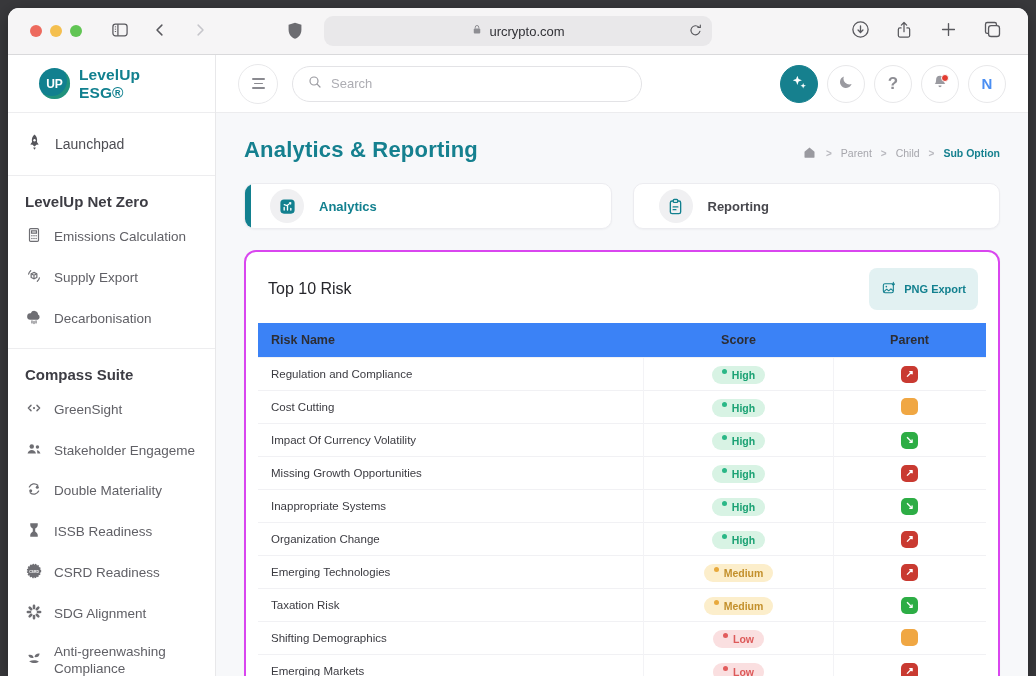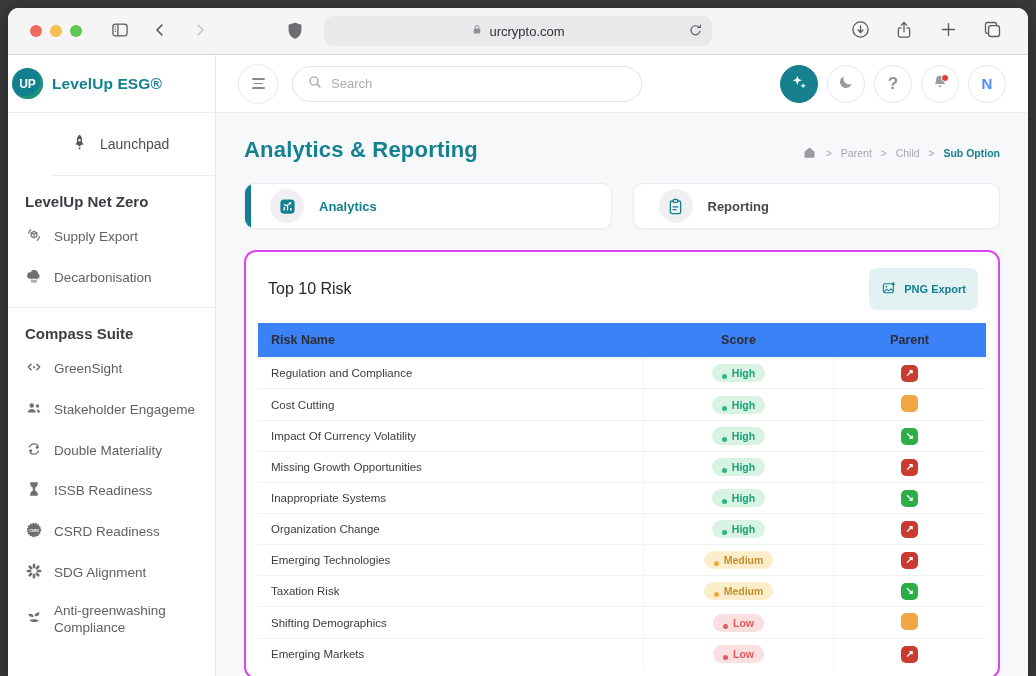--- a/index.html
+++ b/index.html
@@ -23,27 +23,27 @@
     background:#e9e8ea; border-radius:9px; display:flex; align-items:center; justify-content:center; gap:6px; }
   .urlbar .reload { position:absolute; right:8px; top:5px; }
   .url-text { font-size:13px; color:#313136; }
   .chrome-right { margin-left:auto; display:flex; align-items:center; gap:16px; }
 
   
   .app { flex:1; display:flex; min-height:0; }
 
   
   .sidebar { width:208px; flex:none; background:#fff; border-right:1px solid #e8e8ea; overflow:hidden; }
-  .brand { height:58px; display:flex; align-items:center; gap:9px; padding:0 4px; border-bottom:1px solid #ededef; }
+  .brand { height:58px; display:flex; align-items:center; gap:9px; padding:0 31px; border-bottom:1px solid #ededef; }
   .logo { width:31px; height:31px; border-radius:50%; background:#11808f; color:#fff; font-weight:bold;
     font-size:12px; display:flex; align-items:center; justify-content:center; flex:none;
     box-shadow:inset -3px -3px 0 rgba(46,160,110,.55); }
   .brand-name { color:#11808f; font-weight:bold; font-size:15.5px; letter-spacing:.1px; }
   .launchpad { display:flex; align-items:center; gap:11px; padding:20px 17px; border-bottom:1px solid #ededef;
-    color:#4e4e54; font-size:14px; cursor:pointer;margin-left:45px; }
+    color:#4e4e54; font-size:14px; cursor:pointer; }
   .side-section { border-bottom:1px solid #ededef; padding-bottom:8px; }
   .side-section:last-child { border-bottom:none; }
   .section-title { font-size:15px; font-weight:bold; color:#3d3d44; padding:17px 17px 7px; }
   .side-item { display:flex; align-items:center; gap:11px; padding:9px 17px; color:#606066; font-size:13.5px;
     cursor:pointer; line-height:1.25; }
   .side-item svg, .launchpad svg { flex:none; }
 
   
   .content { flex:1; display:flex; flex-direction:column; background:#f7f8fa; min-width:0; }
   .topbar { height:58px; flex:none; background:#fff; border-bottom:1px solid #ececee;
@@ -92,21 +92,21 @@
     padding:12px 12px; color:#12808f; font-size:11px; font-weight:bold; cursor:pointer;
     font-family:"Liberation Sans", sans-serif; }
 
   table { width:100%; border-collapse:collapse; }
   col.c1 { width:53%; } col.c2 { width:26%; } col.c3 { width:21%; }
   thead th { background:#3b82f6; font-size:12.5px; color:#2d2d33; font-weight:bold; text-align:left;
     padding:10px 13px; }
   thead th.c { text-align:center; }
   tbody td { border-top:1px solid #f1f1f4; font-size:11.5px; color:#3b3b41; padding:6px 13px; height:29px; }
   tbody td + td { border-left:1px solid #f3f3f6; text-align:center; }
-  .badge { display:inline-flex; align-items:flex-end; gap:5px; padding:3px 10px; border-radius:10px;
+  .badge { display:inline-flex; align-items:flex-start; gap:5px; padding:3px 10px; border-radius:10px;
     font-size:10.5px; font-weight:bold; }
   .badge .dot { width:5px; height:5px; border-radius:50%; }
   .badge.high { background:#d8f3e4; color:#1aa173; } .badge.high .dot { background:#2ab786; }
   .badge.medium { background:#fceecb; color:#c3902c; } .badge.medium .dot { background:#e8a93c; }
   .badge.low { background:#fadfe0; color:#dd5a5a; } .badge.low .dot { background:#e25c5c; }
   .trend { display:inline-flex; align-items:center; justify-content:center; width:17px; height:17px;
     border-radius:5px; color:#fff; font-size:10px; font-weight:bold; line-height:1; }
   .trend.up { background:#c93a31; } .trend.down { background:#2dad45; } .trend.flat { background:#f0a743; }
 </style>
 </head>
@@ -217,20 +217,30 @@
               <path d="M12 2c2.8 2.2 3.9 5.6 3.1 9.4l2.2 3-3 .3c-.6 1-1.4 1.8-2.3 2.3-.9-.5-1.7-1.3-2.3-2.3l-3-.3 2.2-3C8.1 7.6 9.2 4.2 12 2z" fill="#55555b"></path>
               <circle cx="12" cy="9.2" r="1.5" fill="#fff"></circle>
               <path d="M10.4 18.3c.4 1.3 1 2.2 1.6 3 .6-.8 1.2-1.7 1.6-3z" fill="#55555b"></path>
             </svg>
         </span>
         <span>Launchpad</span>
       </div>
 
       <div class="side-section">
         <div class="section-title">LevelUp Net Zero</div>
+        <div class="side-item">
+          <span>
+            <svg width="18" height="18" viewBox="0 0 24 24" fill="none" stroke="#6e6e73" stroke-width="1.6">
+                <path d="M7.5 3.5h9A1.5 1.5 0 0 1 18 5v14a1.5 1.5 0 0 1-1.5 1.5h-9A1.5 1.5 0 0 1 6 19V5a1.5 1.5 0 0 1 1.5-1.5z"></path>
+                <path d="M8.7 6.5h6.6v3H8.7z"></path>
+                <path d="M9.2 13h.01M12 13h.01M14.8 13h.01M9.2 16.5h.01M12 16.5h.01M14.8 16.5h.01" stroke-linecap="round" stroke-width="2"></path>
+              </svg>
+          </span>
+          <span>Emissions Calculation</span>
+        </div>
         <div class="side-item">
           <span>
             <svg width="18" height="18" viewBox="0 0 24 24" fill="none" stroke="#6e6e73" stroke-width="1.6">
                 <path d="M12 7.2l3.8 1.9v4.8L12 15.8l-3.8-1.9V9.1z"></path>
                 <path d="M8.2 9.1 12 11l3.8-1.9M12 11v4.8"></path>
                 <path d="M4.8 9.5A8 8 0 0 1 7.6 5M19.2 14.5A8 8 0 0 1 16.4 19" stroke-linecap="round"></path>
               </svg>
           </span>
           <span>Supply Export</span>
         </div>

